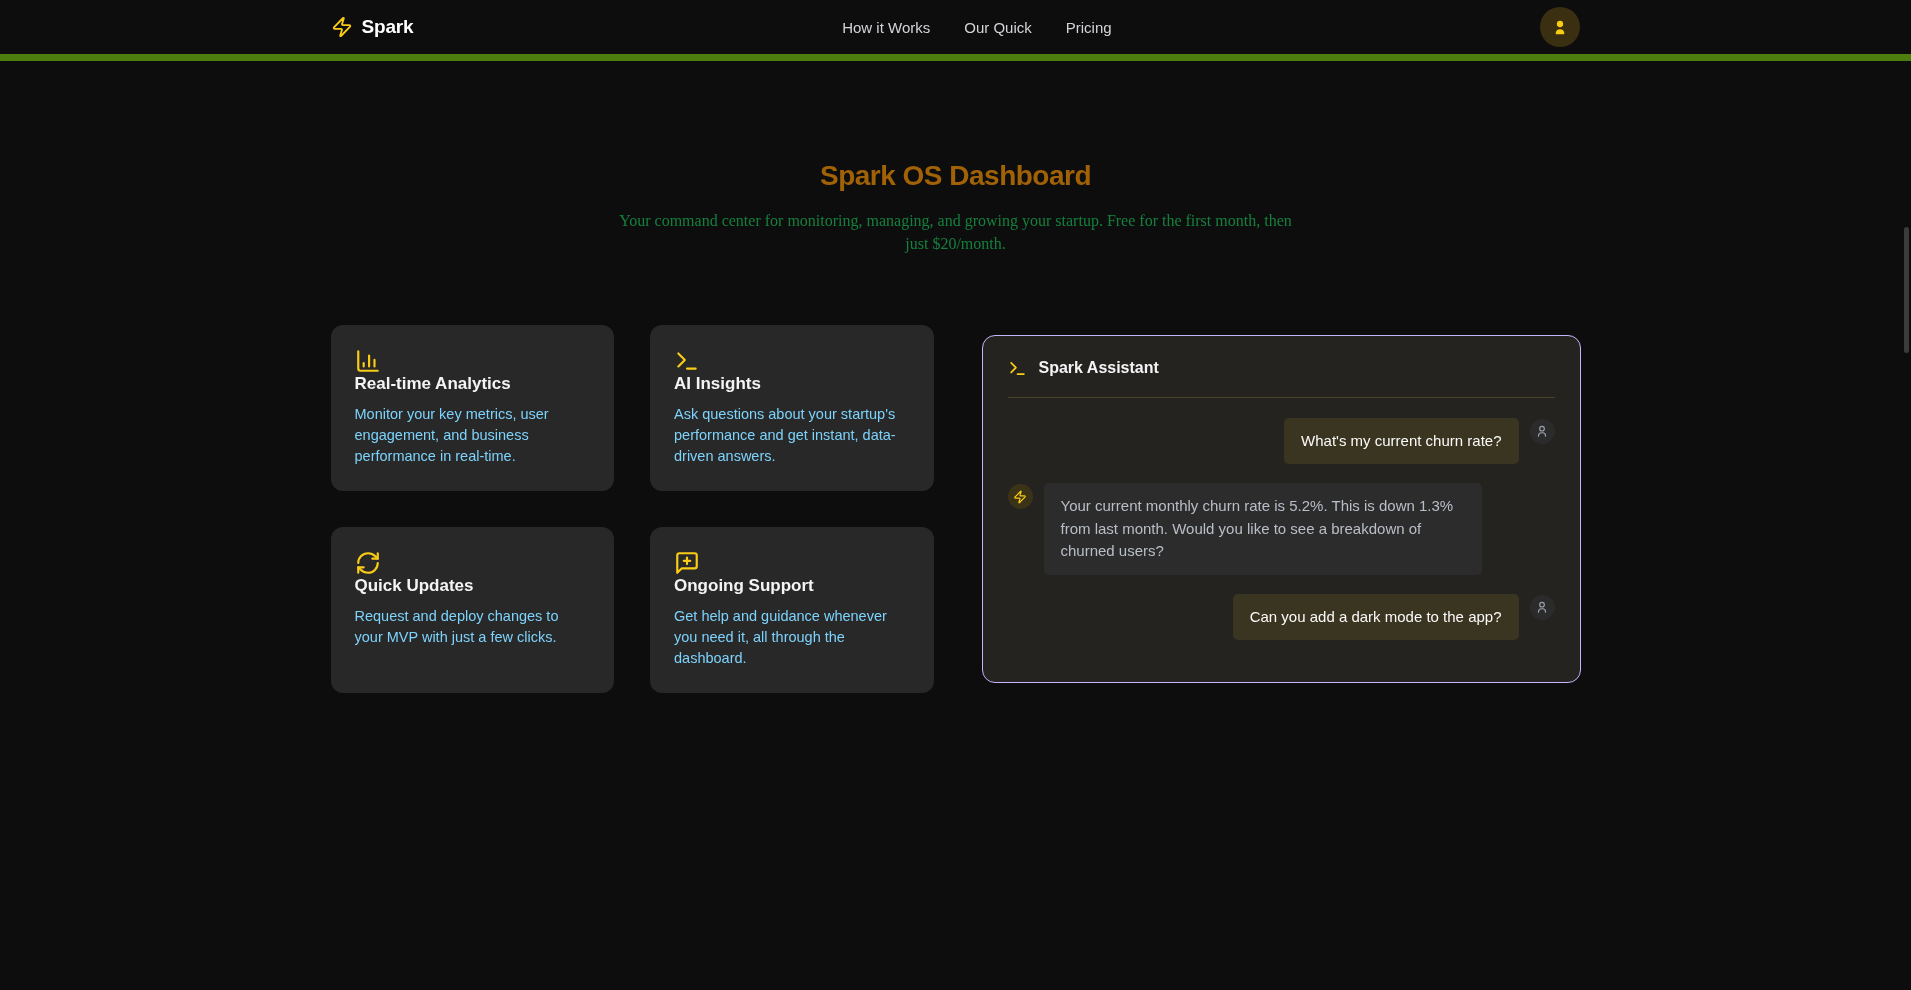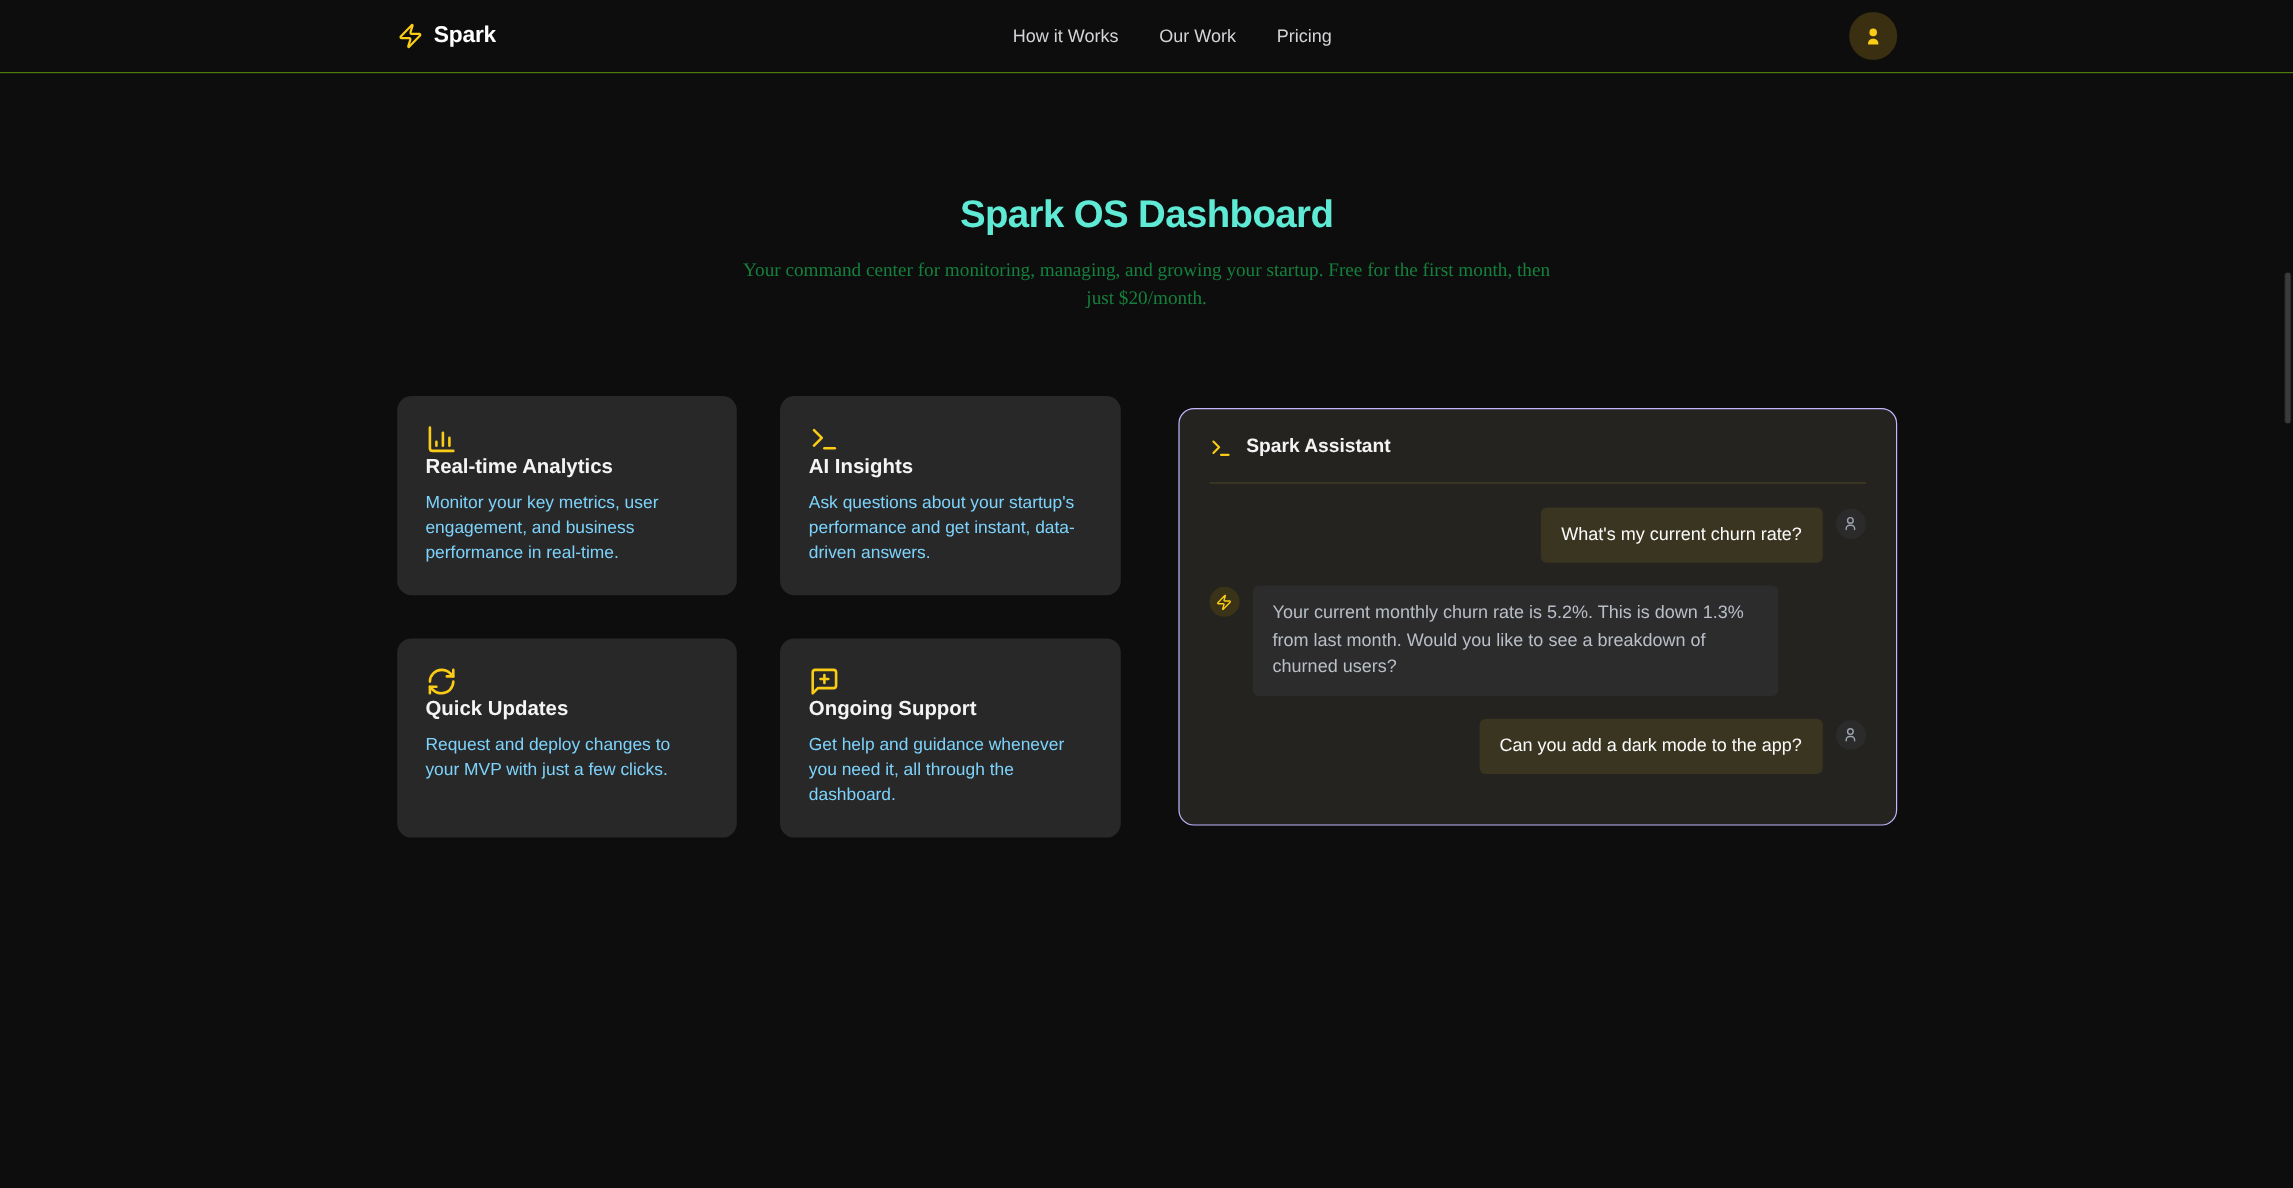--- a/index.html
+++ b/index.html
@@ -9,21 +9,21 @@
     font-family:"Liberation Sans", sans-serif;
     color:#fafafa;
     position:relative;
   }
   svg { display:block; }
 
   
   .nav {
     height:61px;
     background:#0d0d0d;
-    border-bottom:1px solid #4d7c0f;
+    border-bottom:7px solid #4d7c0f;
     display:flex;
     align-items:center;
   }
   .nav-inner {
     width:1250px;
     margin:0 auto;
     display:flex;
     align-items:center;
     justify-content:space-between;
   }
@@ -40,21 +40,21 @@
     width:40px; height:40px; border-radius:50%;
     background:#3a2f10; border:none; cursor:pointer;
     display:flex; align-items:center; justify-content:center;
     color:#facc15;
   }
 
   
   .main { width:1250px; margin:0 auto; }
   .hero { padding-top:99px; text-align:center; }
   .hero-title {
-    font-size:32px; font-weight:700; color:#5eead4; letter-spacing:-0.5px;
+    font-size:28px; font-weight:700; color:#a16207; letter-spacing:-0.5px;
   }
   .hero-subtitle {
     margin:17px auto 0; max-width:690px;
     font-size:16px; line-height:23px; color:#15803d;font-family:Liberation Serif, serif;
   }
 
   
   .content-row {
     margin-top:70px;
     display:flex;
@@ -133,21 +133,21 @@
     <div class="brand">
       <span class="brand-icon">
         <svg width="22" height="22" viewBox="0 0 24 24" fill="none" stroke="currentColor" stroke-width="2" stroke-linecap="round" stroke-linejoin="round">
           <path d="M4 14a1 1 0 0 1-.78-1.63l9.9-10.2a.5.5 0 0 1 .86.46l-1.92 6.02A1 1 0 0 0 13 10h7a1 1 0 0 1 .78 1.63l-9.9 10.2a.5.5 0 0 1-.86-.46l1.92-6.02A1 1 0 0 0 11 14z"></path>
         </svg>
       </span>
       <span class="brand-name">Spark</span>
     </div>
     <nav class="nav-links">
       <button class="nav-link">How it Works</button>
-      <button class="nav-link">Our Work</button>
+      <button class="nav-link">Our Quick</button>
       <button class="nav-link">Pricing</button>
     </nav>
     <button class="avatar-btn">
       <span>
         <svg width="18" height="18" viewBox="0 0 24 24" fill="currentColor">
           <circle cx="12" cy="8" r="4.2"></circle>
           <path d="M6.2 20.5c0-3.2 2.6-5.4 5.8-5.4s5.8 2.2 5.8 5.4c0 .8-.7 1-1.5 1H7.7c-.8 0-1.5-.2-1.5-1z"></path>
         </svg>
       </span>
     </button>

